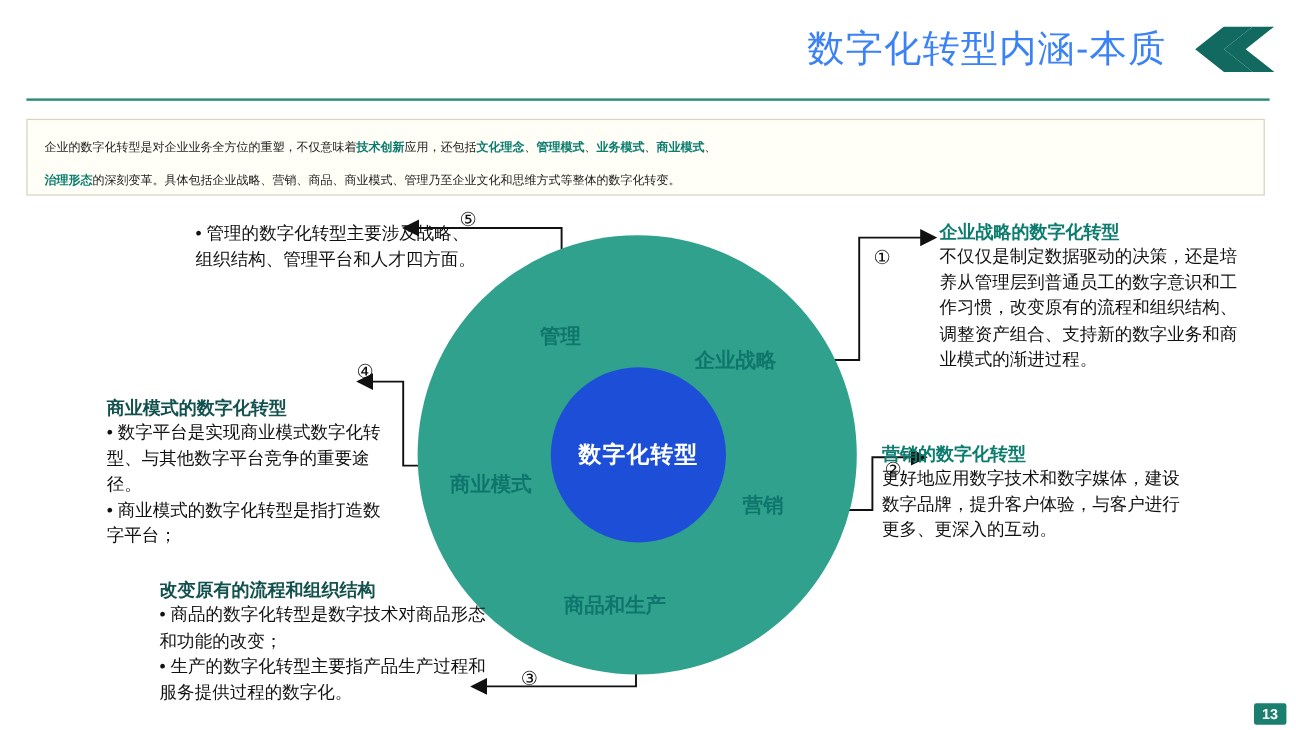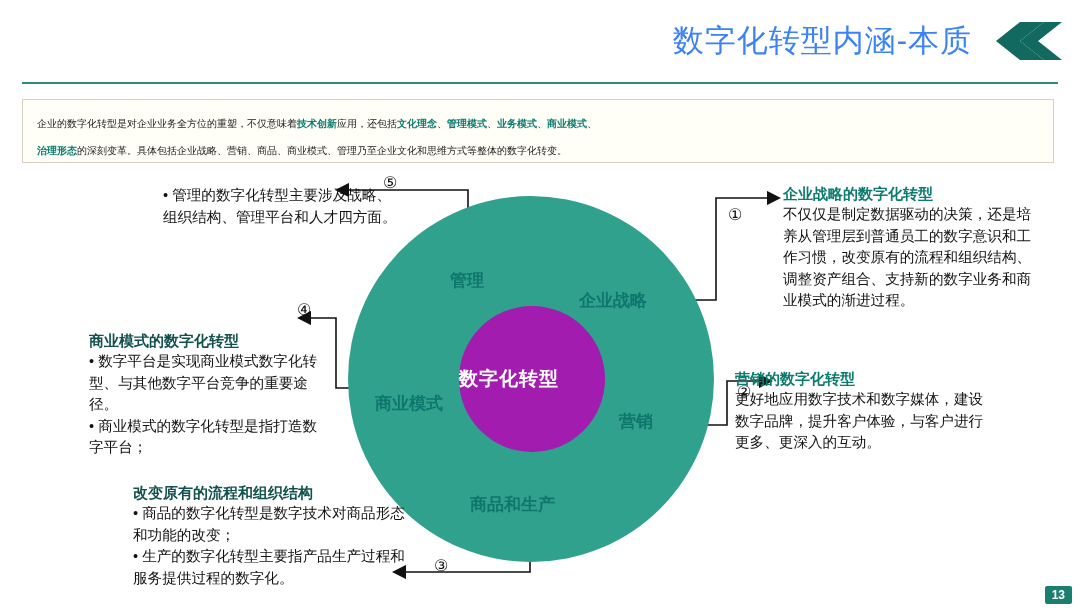--- a/index.html
+++ b/index.html
@@ -41,22 +41,22 @@
   }
   .hl-teal { color:#0b7c6e; font-weight:bold; }
   .hl-line2 { color:#0b7c6e; font-weight:bold; }
   
   .ring {
     position:absolute; left:348px; top:196px; width:366px; height:366px;
     border-radius:50%; background:#2fa18c;
   }
   .core {
     position:absolute; left:459px; top:306px; width:146px; height:146px;
-    border-radius:50%; background:#a21caf;
-    display:flex; align-items:center; 
+    border-radius:50%; background:#1d4ed8;
+    display:flex; align-items:center; justify-content:center;
   }
   .core span {
     font-size:19px; font-weight:bold; color:#ffffff; letter-spacing:1px;
   }
   .ring-label {
     position:absolute; font-size:17px; font-weight:bold; color:#0f766e;
     white-space:nowrap;
   }
   .lbl-guanli   { left:450px; top:269px; }
   .lbl-zhanlue  { left:579px; top:289px; }

